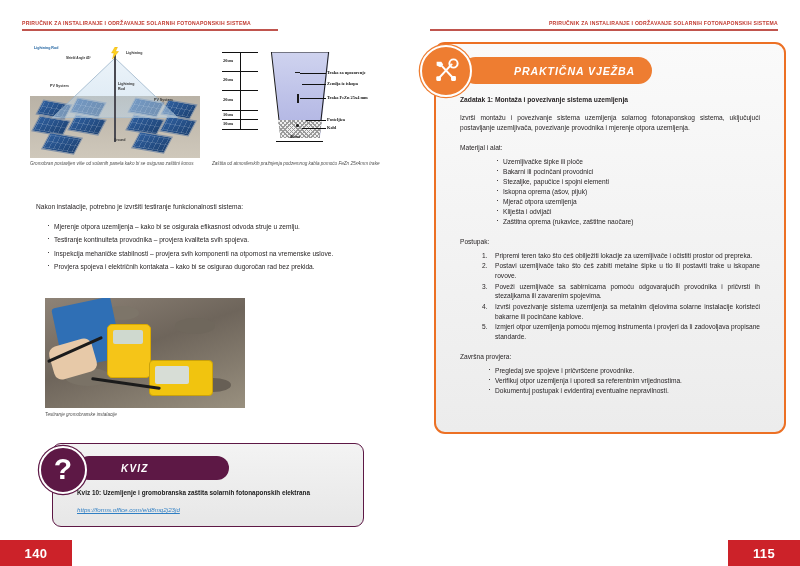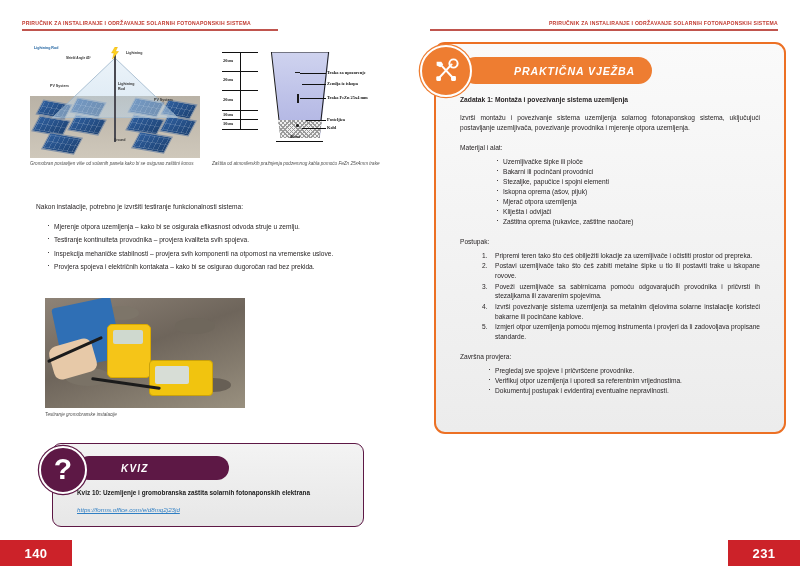--- a/index.html
+++ b/index.html
@@ -295,16 +295,16 @@
 
         <p class="ex-lead">Završna provjera:</p>
         <ul class="ex-ul2">
           <li>Pregledaj sve spojeve i pričvršćene provodnike.</li>
           <li>Verifikuj otpor uzemljenja i uporedi sa referentnim vrijednostima.</li>
           <li>Dokumentuj postupak i evidentiraj eventualne nepravilnosti.</li>
         </ul>
       </div>
     </div>
 
-    <div class="folio folio-right">231</div>
+    <div class="folio folio-right">115</div>
   </div>
 
 </div>
 
 </body></html>

